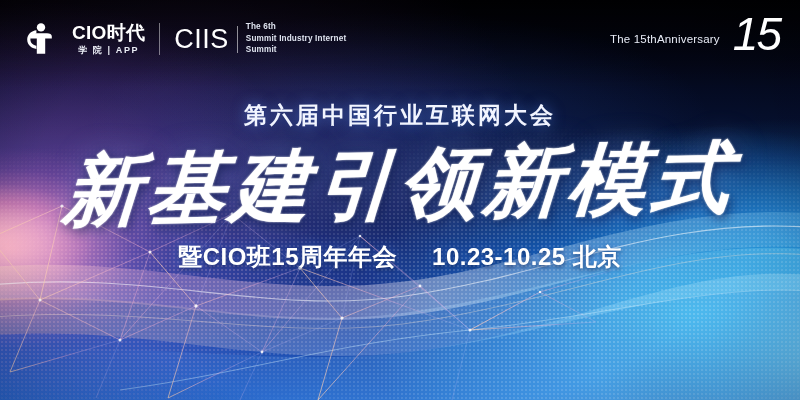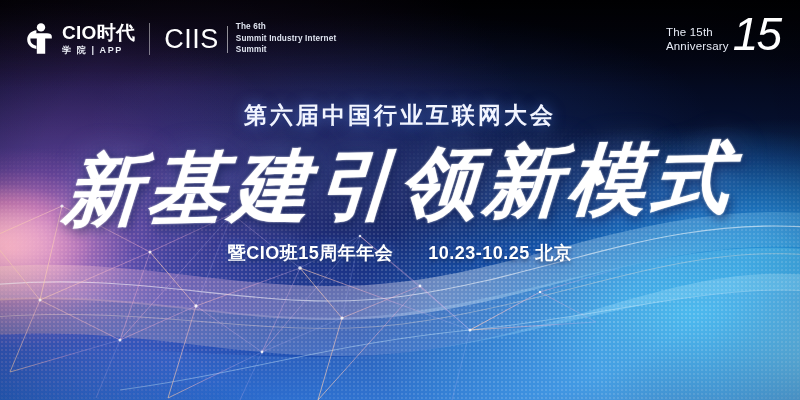--- a/index.html
+++ b/index.html
@@ -82,21 +82,21 @@
 
   
   .content { position: absolute; inset: 0; }
 
   
   .logo-bar {
     position: absolute;
     left: 26px; top: 22px;
     display: flex; align-items: center; gap: 14px;
   }
-  .cio-logo { display: flex; align-items: center; gap: 6px; }
+  .cio-logo { display: flex; align-items: center; gap: 16px; text-align: center; }
   .cio-mark { width: 30px; height: 34px; display: block; }
   .cio-words { display: flex; flex-direction: column; line-height: 1; }
   .cio-main {
     color: #ffffff; font-size: 19px; font-weight: 700;
     letter-spacing: 0.3px; white-space: nowrap;
   }
   .cio-sub {
     color: #e9ecf4; font-size: 9px; font-weight: 700;
     letter-spacing: 1.6px; margin-top: 4px; white-space: nowrap;
   }
@@ -112,22 +112,22 @@
     color: #dfe4ef; font-size: 8.2px; line-height: 1.28;
     letter-spacing: 0.15px; white-space: nowrap;
   }
 
   
   .anniv {
     position: absolute; right: 20px; top: 24px;
     display: flex; align-items: center;
   }
   .anniv-text {
-    display: flex; flex-direction: column; align-items: flex-start;
-    line-height: 1.24; margin-right: 10px; position: relative; z-index: 2;
+    display: flex; align-items: flex-start;
+    line-height: 1.24; margin-right: 19px; position: relative; z-index: 2;
   }
   .anniv-text span {
     color: #e8ecf6; font-size: 11.5px; letter-spacing: 0.2px; white-space: nowrap;
   }
   .anniv-15 {
     font-size: 46px; font-weight: 400; font-style: italic;
     color: #ffffff; line-height: 0.82; letter-spacing: -2px;
     margin-left: -6px; margin-top: -8px;
   }
 
@@ -149,21 +149,21 @@
     letter-spacing: 6px; white-space: nowrap; line-height: 1.05;
     transform: skewX(-5deg) rotate(-1.2deg);
     text-shadow:
       0 0 2px rgba(255,255,255,0.95),
       2px 3px 12px rgba(10,20,70,0.75),
       0 0 30px rgba(150,190,255,0.35);
   }
   .subline {
     margin-top: 16px;
     display: flex; align-items: baseline; gap: 35px;
-    color: #ffffff; font-size: 18px; font-weight: 700;
+    color: #ffffff; font-size: 24px; font-weight: 700;
     letter-spacing: 0.5px; white-space: nowrap;
     text-shadow: 0 0 12px rgba(60,120,230,0.65), 0 2px 4px rgba(0,0,20,0.55);
   }
 </style>
 </head>
 <body>
 
 <div id="banner">
 
   <div class="bg-layer bg-base"></div>

